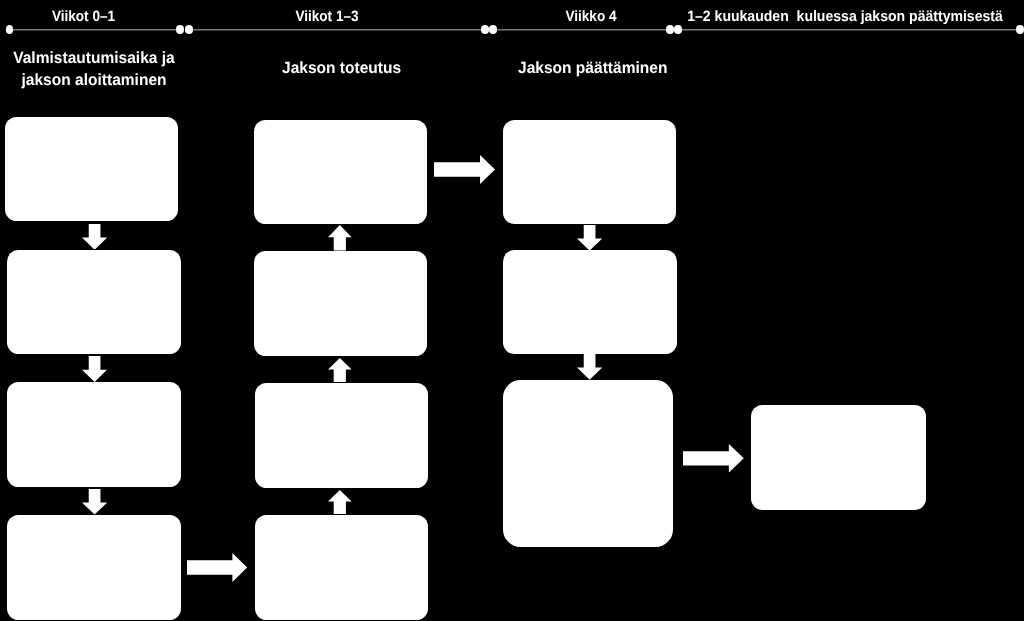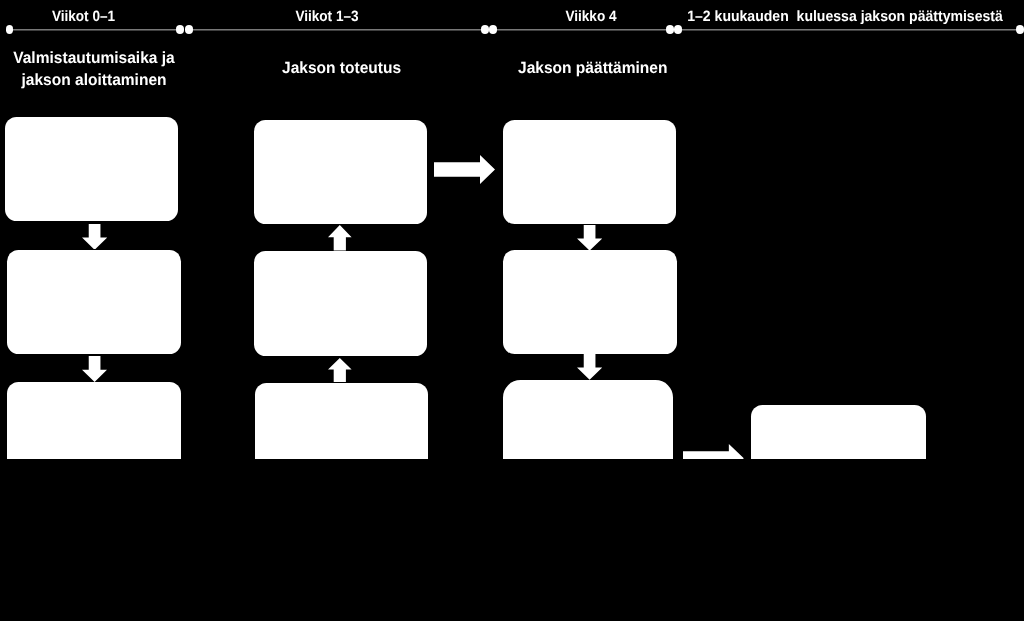--- a/index.html
+++ b/index.html
@@ -1,21 +1,21 @@
 <!DOCTYPE html>
 <html><head>
 <meta charset="utf-8">
 <title>Jakson aikajana</title>
 <style>
   html,body{margin:0;padding:0;background:#000;}
   body{width:1024px;height:621px;overflow:hidden;
        font-family:"Liberation Sans", sans-serif;
        -webkit-font-smoothing:antialiased;
        text-rendering:geometricPrecision;}
-  #stage{position:relative;width:1024px;height:459px;background:#000000;overflow:hidden;}
+  #stage{position:relative;width:1024px;height:621px;background:#000000;overflow:hidden;}
 
   
   .tl-line{position:absolute;height:2px;background:linear-gradient(to bottom,#787878 0%,#787878 50%,#3f3f3f 50%,#3f3f3f 100%);}
   .tl-dot{position:absolute;width:7.9px;height:8.2px;border-radius:50%;background:#ffffff;}
   .tl-label{position:absolute;color:#ffffff;font-weight:bold;white-space:pre;
             font-size:15px;line-height:15px;
             transform:scaleX(0.906) translateZ(0);transform-origin:50% 50%;}
   .tl-label.wide{transform:scaleX(0.937) translateZ(0);}
 
   

